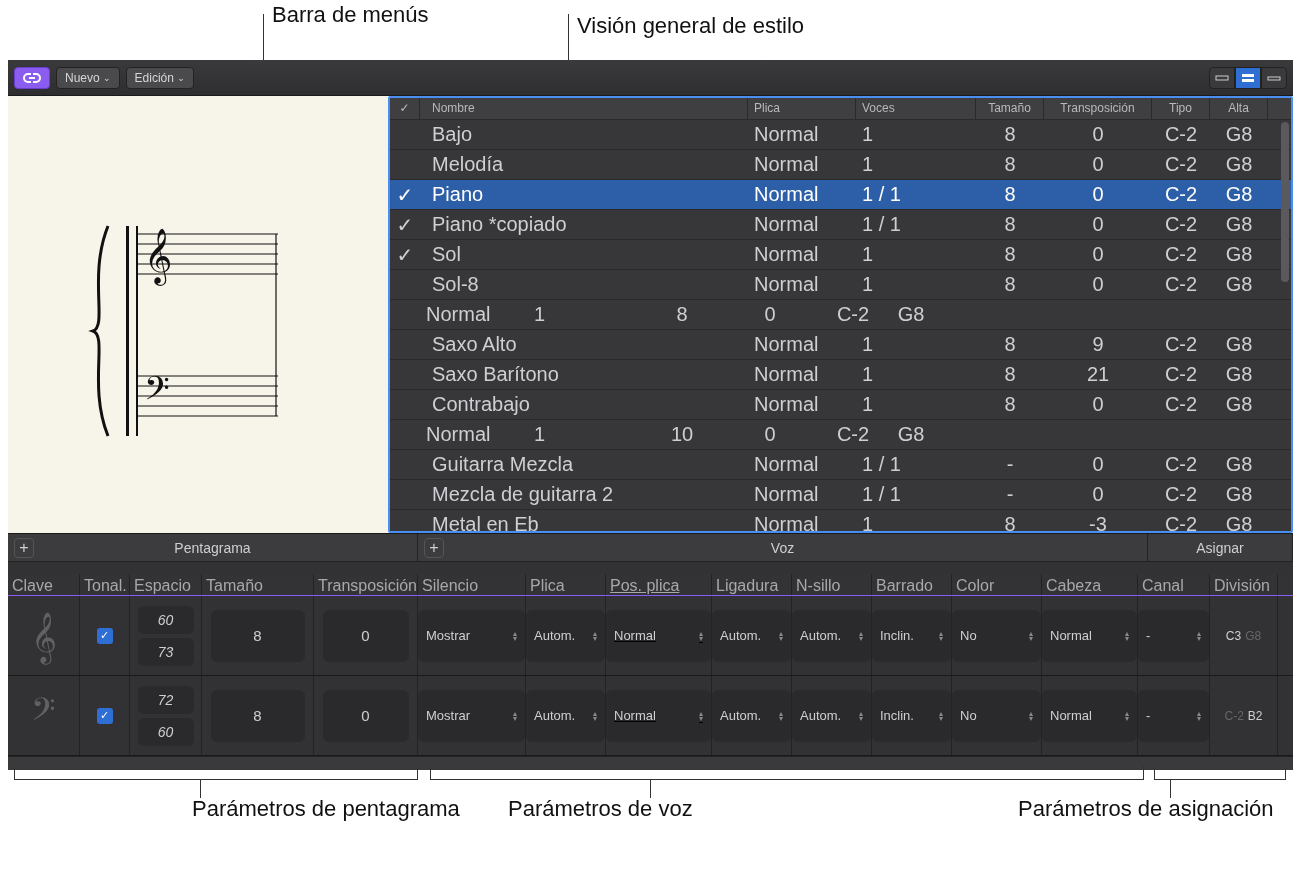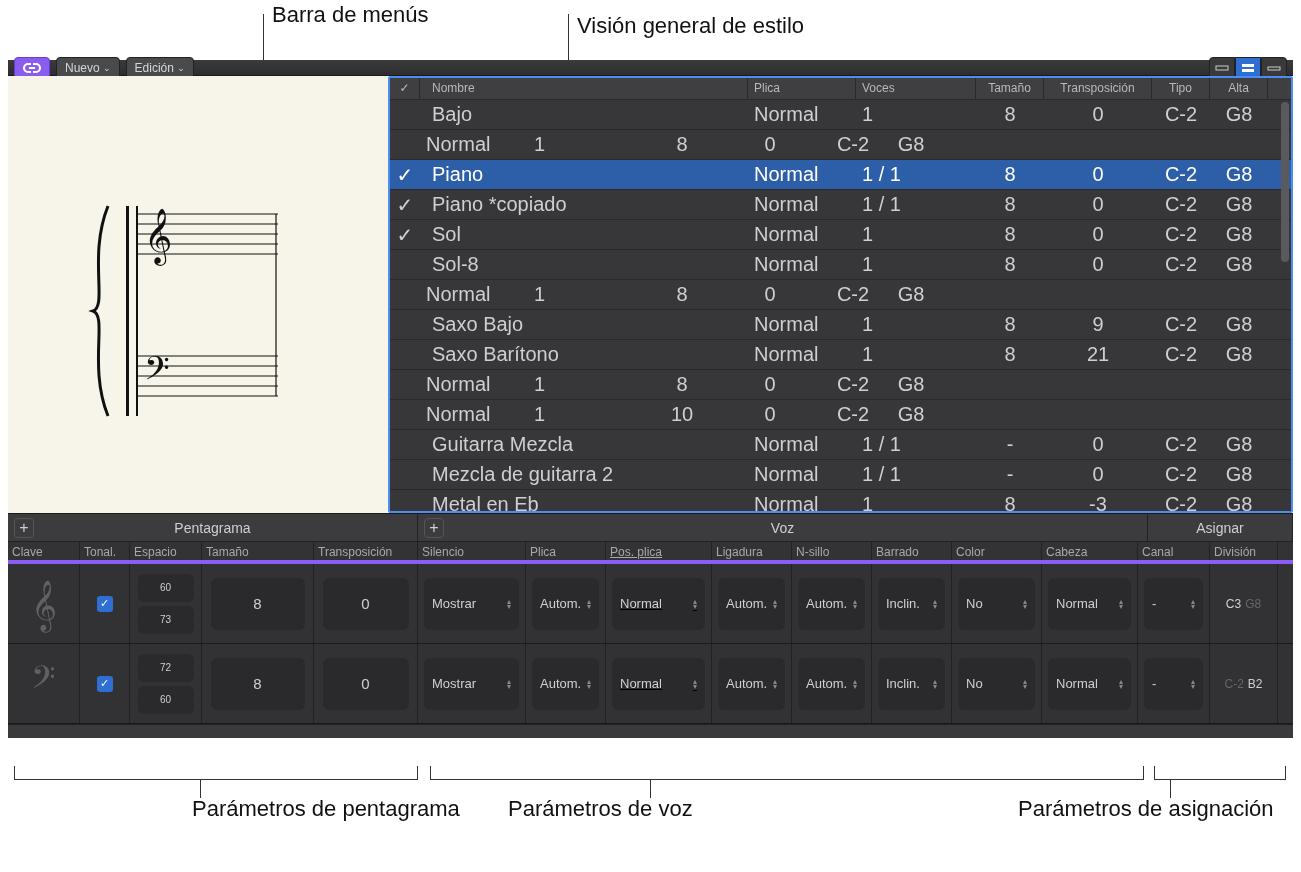--- a/index.html
+++ b/index.html
@@ -3,21 +3,21 @@
 <meta charset="utf-8">
 <style>
 * { margin: 0; padding: 0; box-sizing: border-box; font-family: -apple-system, "Helvetica Neue", Arial, sans-serif; }
 body { background: #fff; width: 1301px; height: 872px; position: relative; overflow: hidden; }
 
 .callout { position: absolute; font-size: 22px; color: #111; }
 .callout-line { position: absolute; background: #333; }
 
 .app { position: absolute; left: 8px; top: 60px; width: 1285px; height: 702px; }
 
-.toolbar { height: 16px; background: linear-gradient(#3a3a3c,#2e2e30); border-bottom: 1px solid #1a1a1a; display: flex; align-items: center; padding: 0 6px; gap: 6px; }
+.toolbar { height: 36px; background: linear-gradient(#3a3a3c,#2e2e30); border-bottom: 1px solid #1a1a1a; display: flex; align-items: center; padding: 0 6px; gap: 6px; }
 .tb-btn { height: 22px; background: #4a4a4d; border: 1px solid #222; border-radius: 4px; color: #d6d6d8; font-size: 12px; display: flex; align-items: center; padding: 0 8px; cursor: pointer; }
 .tb-btn.purple { background: #8a5cf0; border-color: #6a3cd0; width: 36px; justify-content: center; padding: 0; }
 .tb-spacer { flex: 1; }
 .tb-seg { display: flex; gap: 0; }
 .tb-seg .seg { width: 26px; height: 22px; background: #3a3a3c; border: 1px solid #222; display: flex; align-items: center; justify-content: center; color: #d6d6d8; cursor: pointer; }
 .tb-seg .seg.active { background: #2f6fd4; }
 .tb-seg .seg:first-child { border-radius: 4px 0 0 4px; }
 .tb-seg .seg:last-child { border-radius: 0 4px 4px 0; }
 
 .upper { display: flex; height: 437px; }
@@ -39,21 +39,21 @@
 .col-trans { width: 108px; text-align: center; }
 .col-low { width: 58px; text-align: center; }
 .col-high { width: 58px; text-align: center; }
 .vscroll { position: absolute; right: 2px; top: 24px; width: 8px; height: 160px; background: #5a5a5e; border-radius: 4px; }
 
 .lower { background: #323234; border-top: 1px solid #1a1a1a; }
 .section-head { display: flex; height: 28px; background: #3c3c3e; border-bottom: 1px solid #222; }
 .section-head > div { display: flex; align-items: center; justify-content: center; color: #cfcfd3; font-size: 14px; border-right: 1px solid #222; position: relative; }
 .add-btn { position: absolute; left: 6px; top: 4px; width: 20px; height: 20px; border: 1px solid #555; border-radius: 4px; color: #cfcfd3; display: flex; align-items: center; justify-content: center; cursor: pointer; font-size: 16px; }
 
-.param-head { display: flex; height: 22px; background: #333336; border-bottom: 4px solid #8b5cf6; font-size: 12px; color: #a8a8ab; }
+.param-head { display: flex; height: 22px; background: #333336; border-bottom: 1px solid #8b5cf6; font-size: 16px; color: #a8a8ab; margin-top: 12px; }
 .param-head > div { padding: 3px 4px; border-right: 1px solid #222; }
 
 .param-row { display: flex; height: 80px; border-bottom: 1px solid #1a1a1a; }
 .param-row > div { border-right: 1px solid #222; display: flex; align-items: center; justify-content: center; }
 
 .w-clave { width: 72px; }
 .w-tonal { width: 50px; }
 .w-esp { width: 72px; }
 .w-tam { width: 112px; }
 .w-trp { width: 104px; }
@@ -63,24 +63,24 @@
 .w-lig { width: 80px; }
 .w-nsi { width: 80px; }
 .w-bar { width: 80px; }
 .w-col { width: 90px; }
 .w-cab { width: 96px; }
 .w-can { width: 72px; }
 .w-div { width: 68px; }
 
 .chk { width: 16px; height: 16px; background: #2f6fd4; border-radius: 3px; display: flex; align-items: center; justify-content: center; color: #fff; font-size: 11px; cursor: pointer; }
 .num-dual { display: flex; flex-direction: column; gap: 4px; }
-.num-box { width: 56px; height: 28px; background: #2a2a2c; border-radius: 6px; color: #cfcfd3; display: flex; align-items: center; justify-content: center; font-size: 10px; cursor: pointer; }
+.num-box { width: 56px; height: 28px; background: #2a2a2c; border-radius: 6px; color: #cfcfd3; display: flex; align-items: center; justify-content: center; font-size: 14px; cursor: pointer; font-style: italic; }
 .num-big { width: 94px; height: 52px; background: #2a2a2c; border-radius: 6px; color: #cfcfd3; display: flex; align-items: center; justify-content: center; font-size: 15px; cursor: pointer; }
 .num-big2 { width: 86px; }
-.sel-box { height: 52px; background: #2a2a2c; border-radius: 6px; color: #cfcfd3; display: flex; align-items: center; justify-content: space-between; padding: 0 8px; font-size: 13px; cursor: pointer; margin: 0 6px; flex: 1; }
+.sel-box { height: 52px; background: #2a2a2c; border-radius: 6px; color: #cfcfd3; display: flex; align-items: center; justify-content: space-between; padding: 0 8px; font-size: 13px; cursor: pointer; margin: 0 0; flex: 1; }
 .sel-car { display: flex; flex-direction: column; line-height: 5px; font-size: 8px; color: #888; }
 .clef-cell svg { opacity: 0.55; }
 .divs { font-size: 12px; color: #cfcfd3; display: flex; gap: 4px; }
 .divs .dim { color: #666; }
 
 .bracket-lbl { position: absolute; border-left: 1px solid #333; border-right: 1px solid #333; border-bottom: 1px solid #333; height: 14px; }
 </style>
 </head>
 <body>
 
@@ -167,20 +167,21 @@
             <div class="col-name">Bajo</div>
             <div class="col-type">Normal</div>
             <div class="col-voices">1</div>
             <div class="col-size">8</div>
             <div class="col-trans">0</div>
             <div class="col-low">C-2</div>
             <div class="col-high">G8</div>
           </div>
           <div class="srow">
             <div class="col-chk"></div>
+            <div class="col-name">Melodía</div>
             <div class="col-type">Normal</div>
             <div class="col-voices">1</div>
             <div class="col-size">8</div>
             <div class="col-trans">0</div>
             <div class="col-low">C-2</div>
             <div class="col-high">G8</div>
           </div>
           <div class="srow sel">
             <div class="col-chk">✓</div>
             <div class="col-name">Piano</div>
@@ -225,40 +226,41 @@
             <div class="col-chk"></div>
             <div class="col-type">Normal</div>
             <div class="col-voices">1</div>
             <div class="col-size">8</div>
             <div class="col-trans">0</div>
             <div class="col-low">C-2</div>
             <div class="col-high">G8</div>
           </div>
           <div class="srow">
             <div class="col-chk"></div>
-            <div class="col-name">Saxo Bajo</div>
+            <div class="col-name">Saxo Alto</div>
             <div class="col-type">Normal</div>
             <div class="col-voices">1</div>
             <div class="col-size">8</div>
             <div class="col-trans">9</div>
             <div class="col-low">C-2</div>
             <div class="col-high">G8</div>
           </div>
           <div class="srow">
             <div class="col-chk"></div>
             <div class="col-name">Saxo Barítono</div>
             <div class="col-type">Normal</div>
             <div class="col-voices">1</div>
             <div class="col-size">8</div>
             <div class="col-trans">21</div>
             <div class="col-low">C-2</div>
             <div class="col-high">G8</div>
           </div>
           <div class="srow">
             <div class="col-chk"></div>
+            <div class="col-name">Contrabajo</div>
             <div class="col-type">Normal</div>
             <div class="col-voices">1</div>
             <div class="col-size">8</div>
             <div class="col-trans">0</div>
             <div class="col-low">C-2</div>
             <div class="col-high">G8</div>
           </div>
           <div class="srow">
             <div class="col-chk"></div>
             <div class="col-type">Normal</div>

